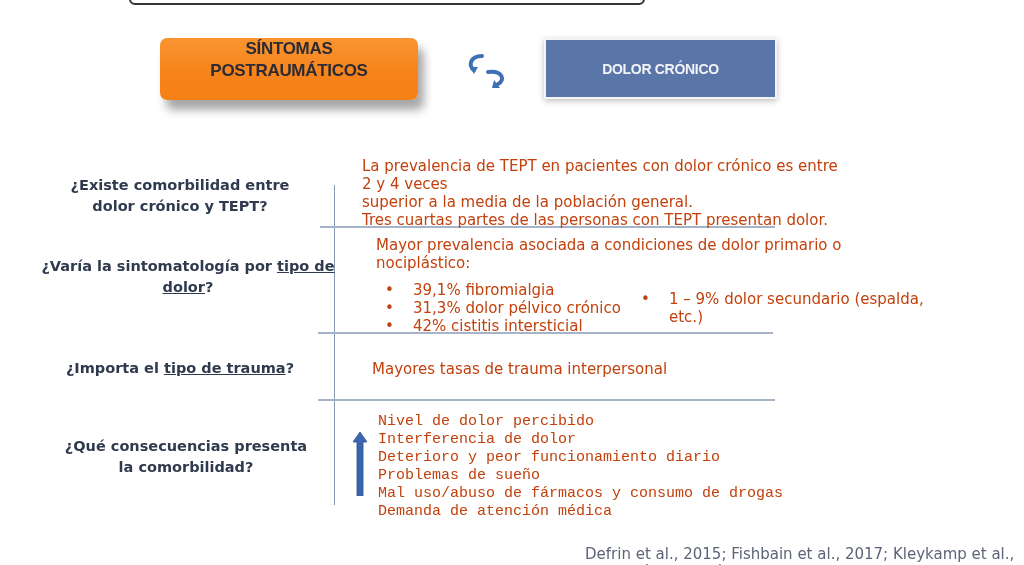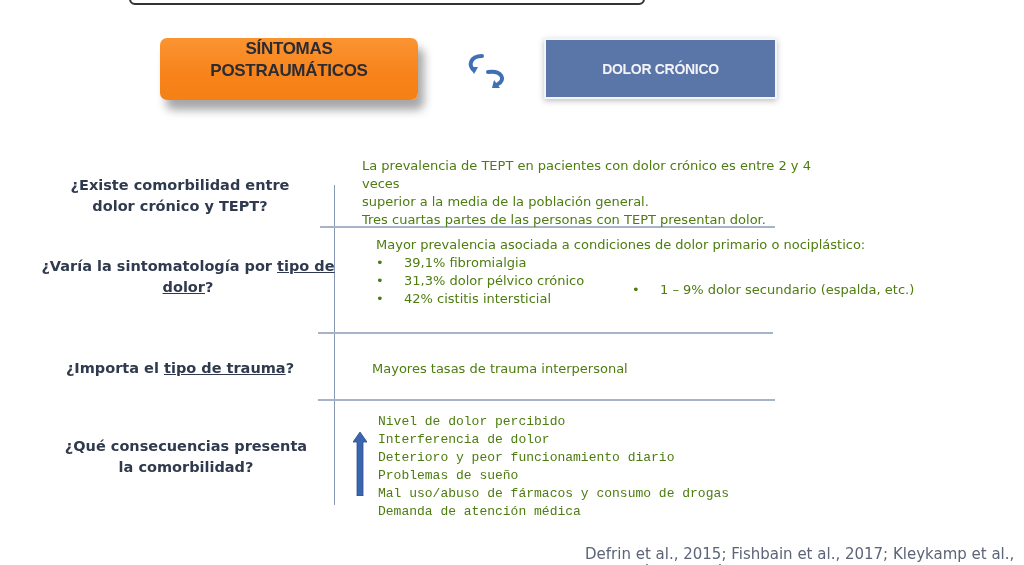--- a/index.html
+++ b/index.html
@@ -29,24 +29,24 @@
     color:#f3f4f8; font-weight:bold; font-size:14px; letter-spacing:-0.3px;
   }
   .vline { position:absolute; left:334px; top:185px; width:1px; height:320px; background:#8796b3; }
   .hline { position:absolute; height:1.5px; background:#a6b3c8; }
   .question {
     position:absolute; text-align:center; color:#2f3a4e; font-weight:bold;
     font-family:"DejaVu Sans", sans-serif; font-size:14.5px; line-height:21px;
   }
   .question u { text-decoration:underline; }
   .answer {
-    position:absolute; color:#4d7c0f; font-size:13px; line-height:18px;
+    position:absolute; color:#c2410c; font-size:15px; line-height:18px;
     font-family:"DejaVu Sans", sans-serif;
   }
-  .bullets { list-style:none; margin:0; padding:0; }
+  .bullets { list-style:none; margin:9px; padding:0; }
   .bullets li { position:relative; padding-left:28px; }
   .bullets li::before { content:"•"; position:absolute; left:0; }
   .arrow-up { position:absolute; left:353px; top:432px; width:14px; height:64px; }
   .citation {
     position:absolute; left:585px; top:545px; font-size:15px; color:#5d6478;
     font-family:"DejaVu Sans", sans-serif;
   }
 </style>
 </head>
 <body>

